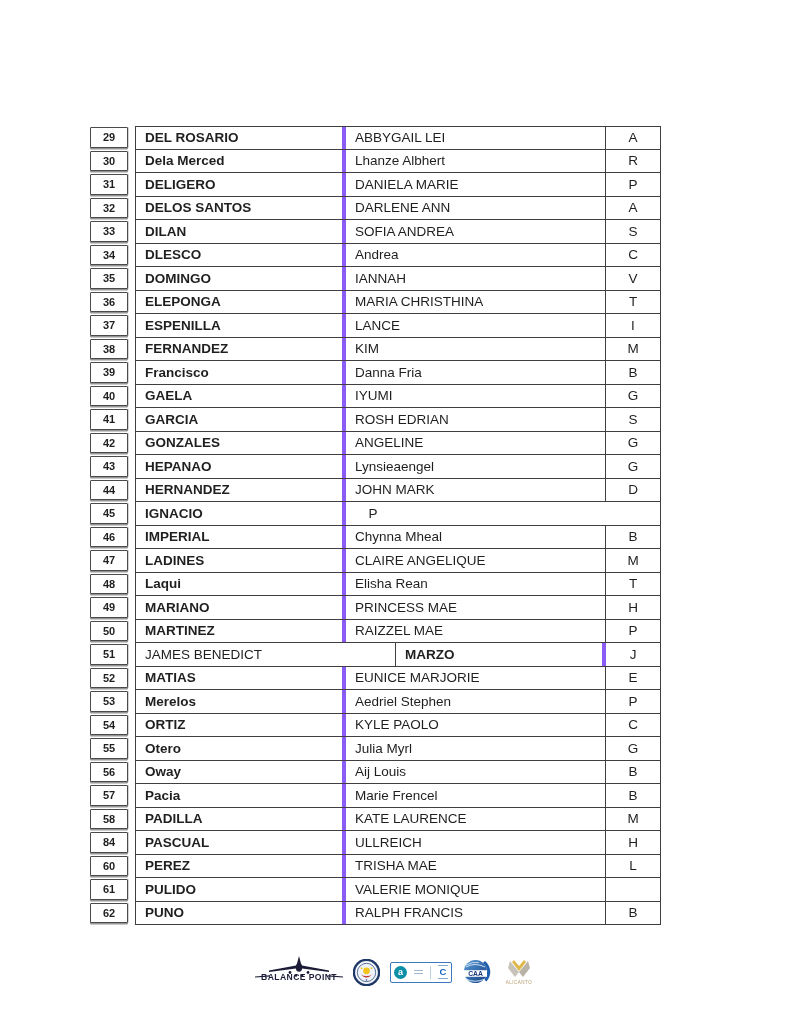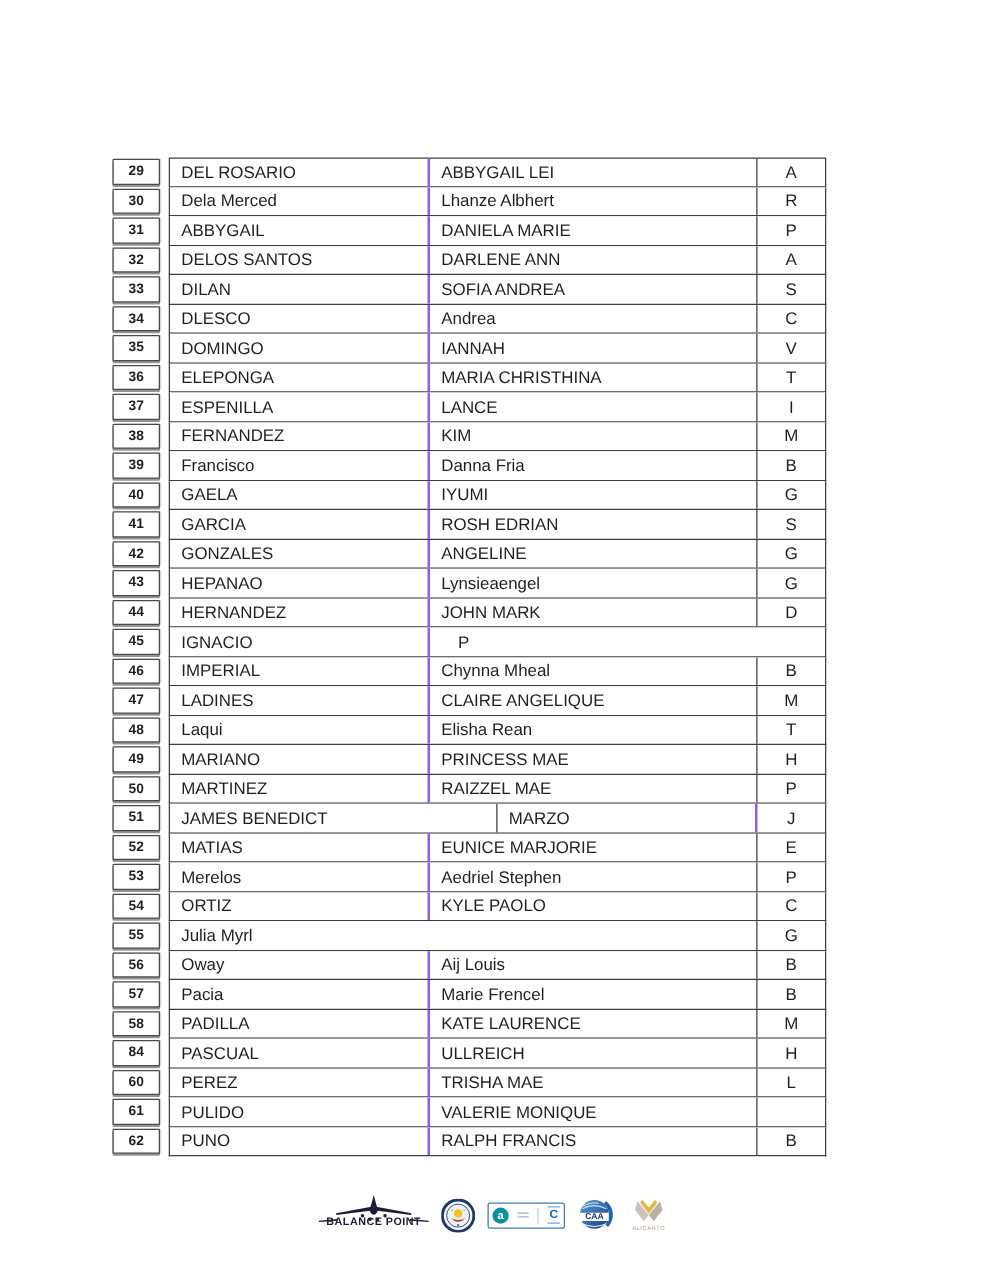--- a/index.html
+++ b/index.html
@@ -16,21 +16,21 @@
     box-shadow:0 1.5px 0 rgba(130,130,130,.85), 1px 0 0 rgba(160,160,160,.45);
     display:flex;align-items:center;justify-content:center;
     font-size:11px;font-weight:bold;background:#fff;
   }
   .main{
     flex:1;display:flex;background:#fff;
     border-left:1px solid #3f3f3f;border-right:1px solid #3f3f3f;border-bottom:1px solid #3f3f3f;
   }
   .main.first-row{border-top:1px solid #3f3f3f;}
   .cell{display:flex;align-items:center;font-size:13.5px;white-space:nowrap;overflow:hidden;}
-  .cell-last{width:197px;flex:0 0 197px;padding-left:9px;border-right:2px solid #8b5cf6;}
+  .cell-last{width:197px;flex:0 0 197px;padding-left:9px;border-right:4px solid #8b5cf6;font-weight:bold;}
   .cell-first{flex:1;padding-left:9px;border-right:1px solid #3f3f3f;}
   .cell-init{width:54px;flex:0 0 54px;justify-content:center;padding:0;}
   
   .footer{
     position:absolute;left:0;top:949px;width:791px;height:46px;
     display:flex;align-items:center;justify-content:center;gap:10px;
   }
   .logo{display:flex;flex-direction:column;align-items:center;justify-content:center;}
   .certbox{
     width:62px;height:21px;background:#fff;border:1px solid #3a7bbf;border-radius:2px;
@@ -73,21 +73,21 @@
       <div class="cell cell-first">Lhanze Albhert</div>
       <div class="cell cell-init">R</div>
     </div>
   </div>
 
   <div class="row">
     <div class="numbox">
       <span>31</span>
     </div>
     <div class="main">
-      <div class="cell cell-last">ABBYGAIL</div>
+      <div class="cell cell-last">DELIGERO</div>
       <div class="cell cell-first">DANIELA MARIE</div>
       <div class="cell cell-init">P</div>
     </div>
   </div>
 
   <div class="row">
     <div class="numbox">
       <span>32</span>
     </div>
     <div class="main">
@@ -336,20 +336,21 @@
       <div class="cell cell-first">KYLE PAOLO</div>
       <div class="cell cell-init">C</div>
     </div>
   </div>
 
   <div class="row">
     <div class="numbox">
       <span>55</span>
     </div>
     <div class="main">
+      <div class="cell cell-last">Otero</div>
       <div class="cell cell-first">Julia Myrl</div>
       <div class="cell cell-init">G</div>
     </div>
   </div>
 
   <div class="row">
     <div class="numbox">
       <span>56</span>
     </div>
     <div class="main">

